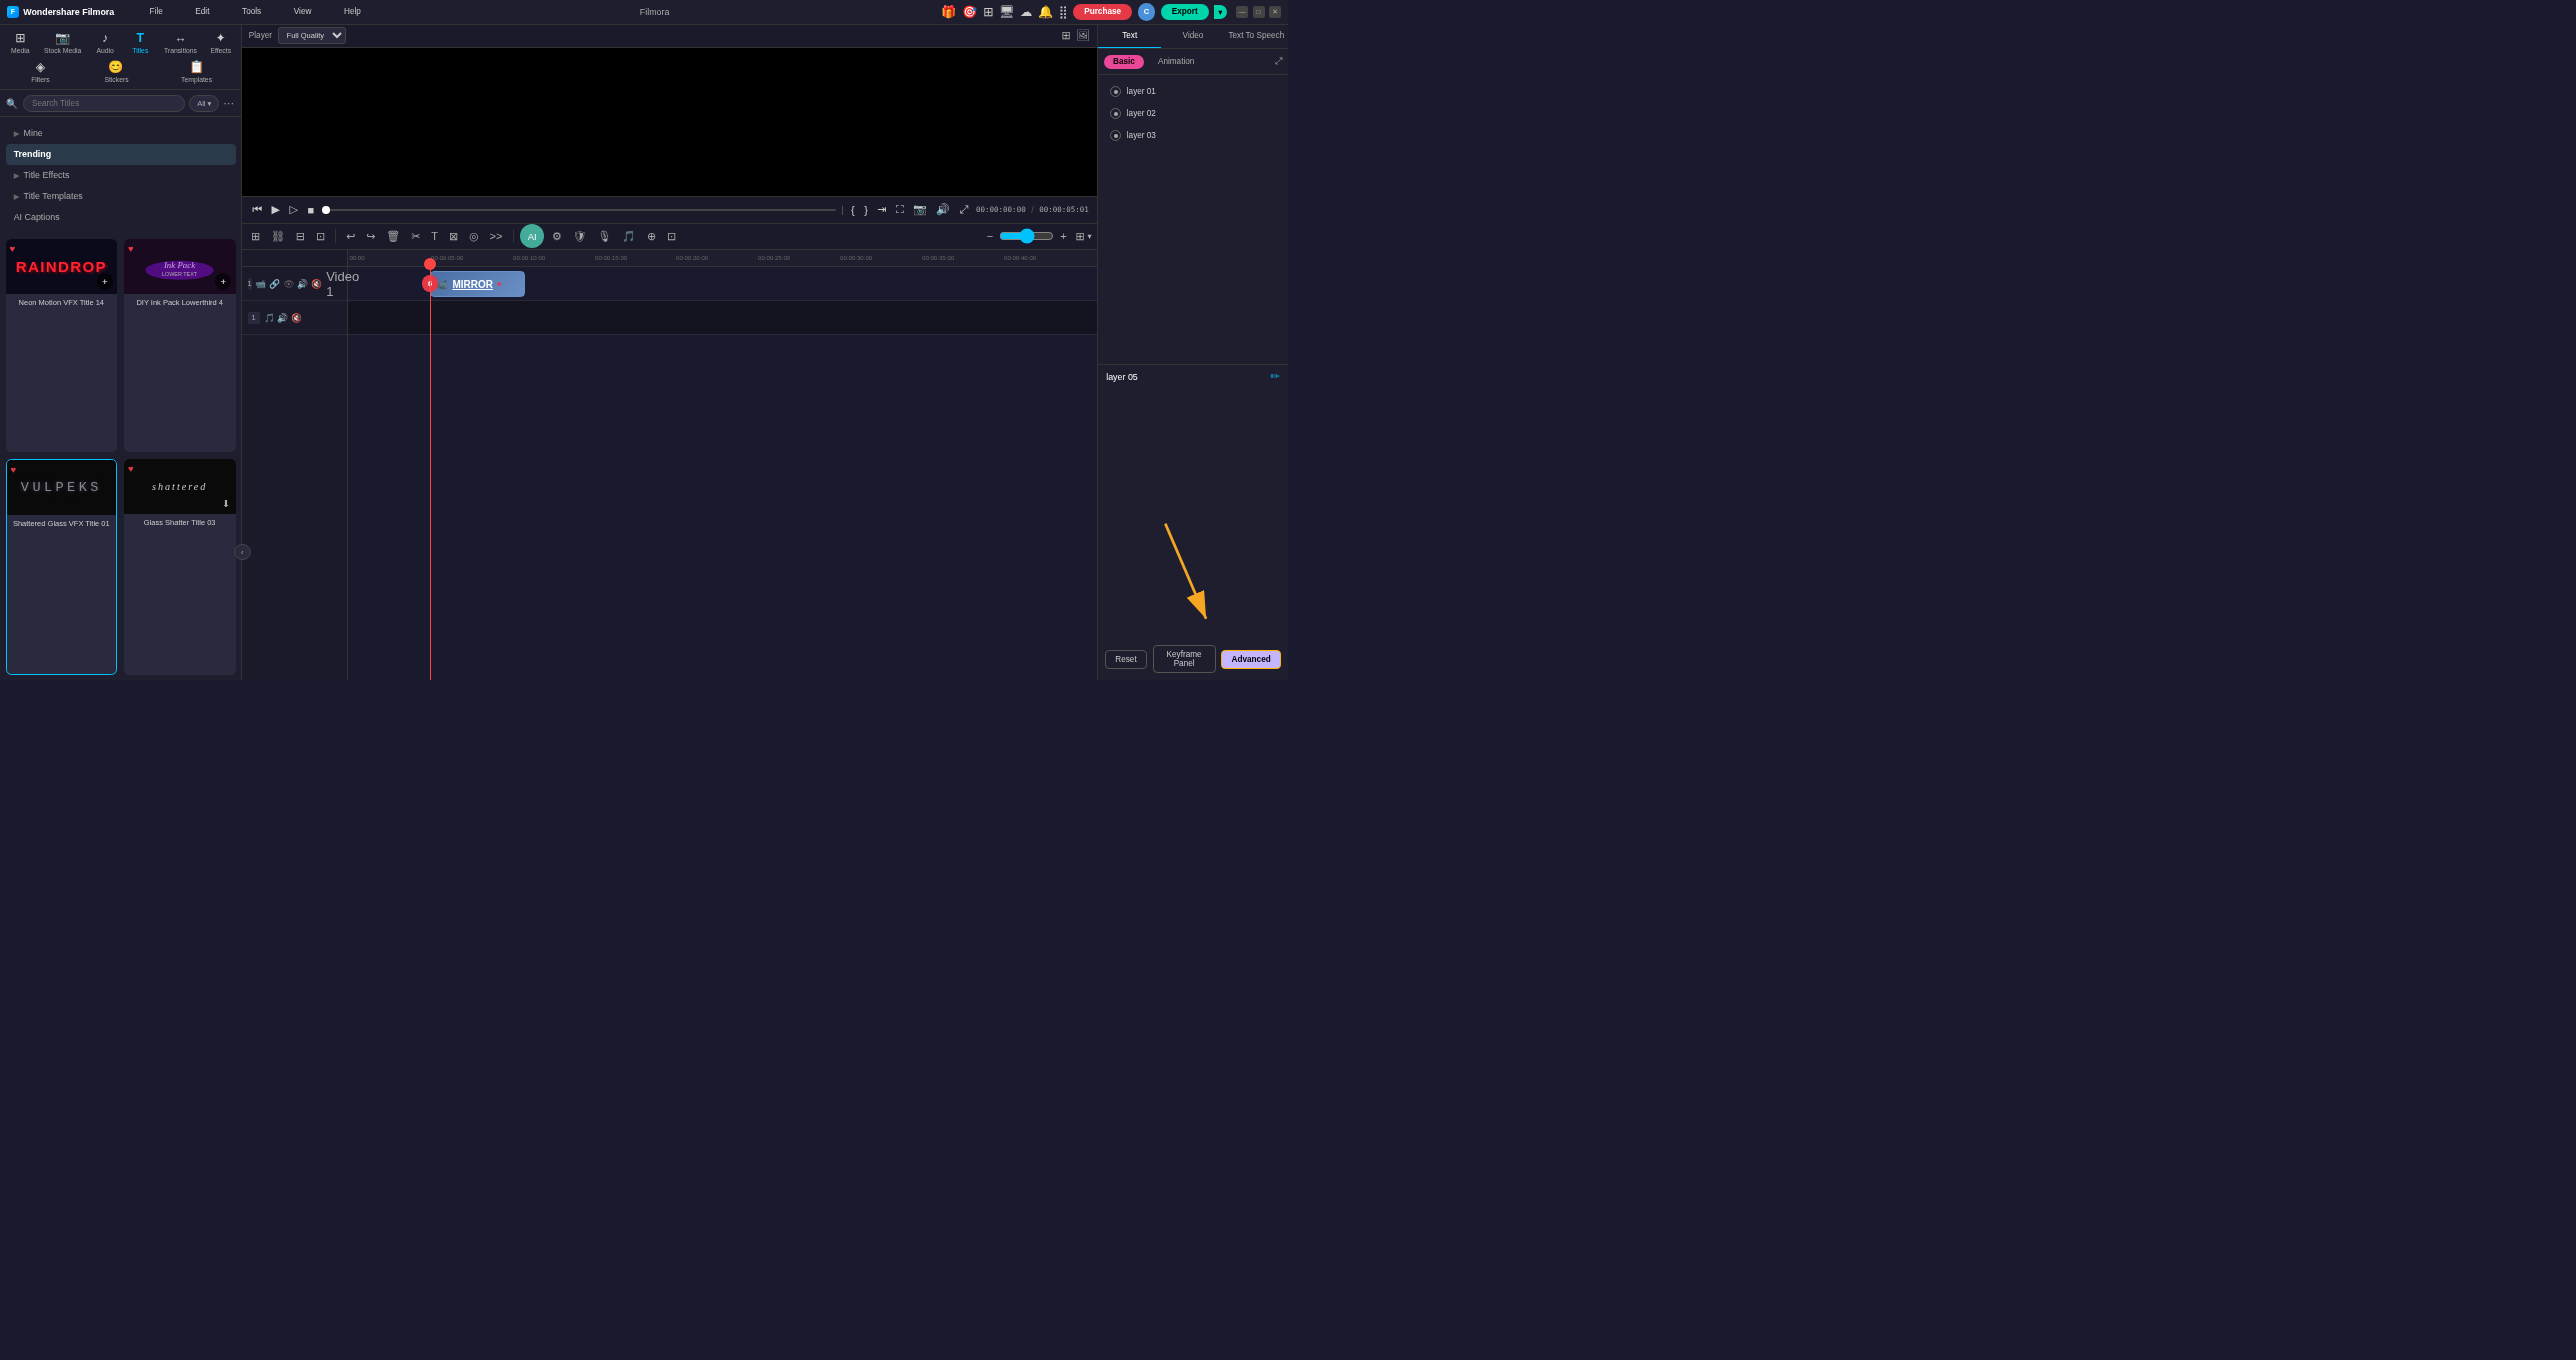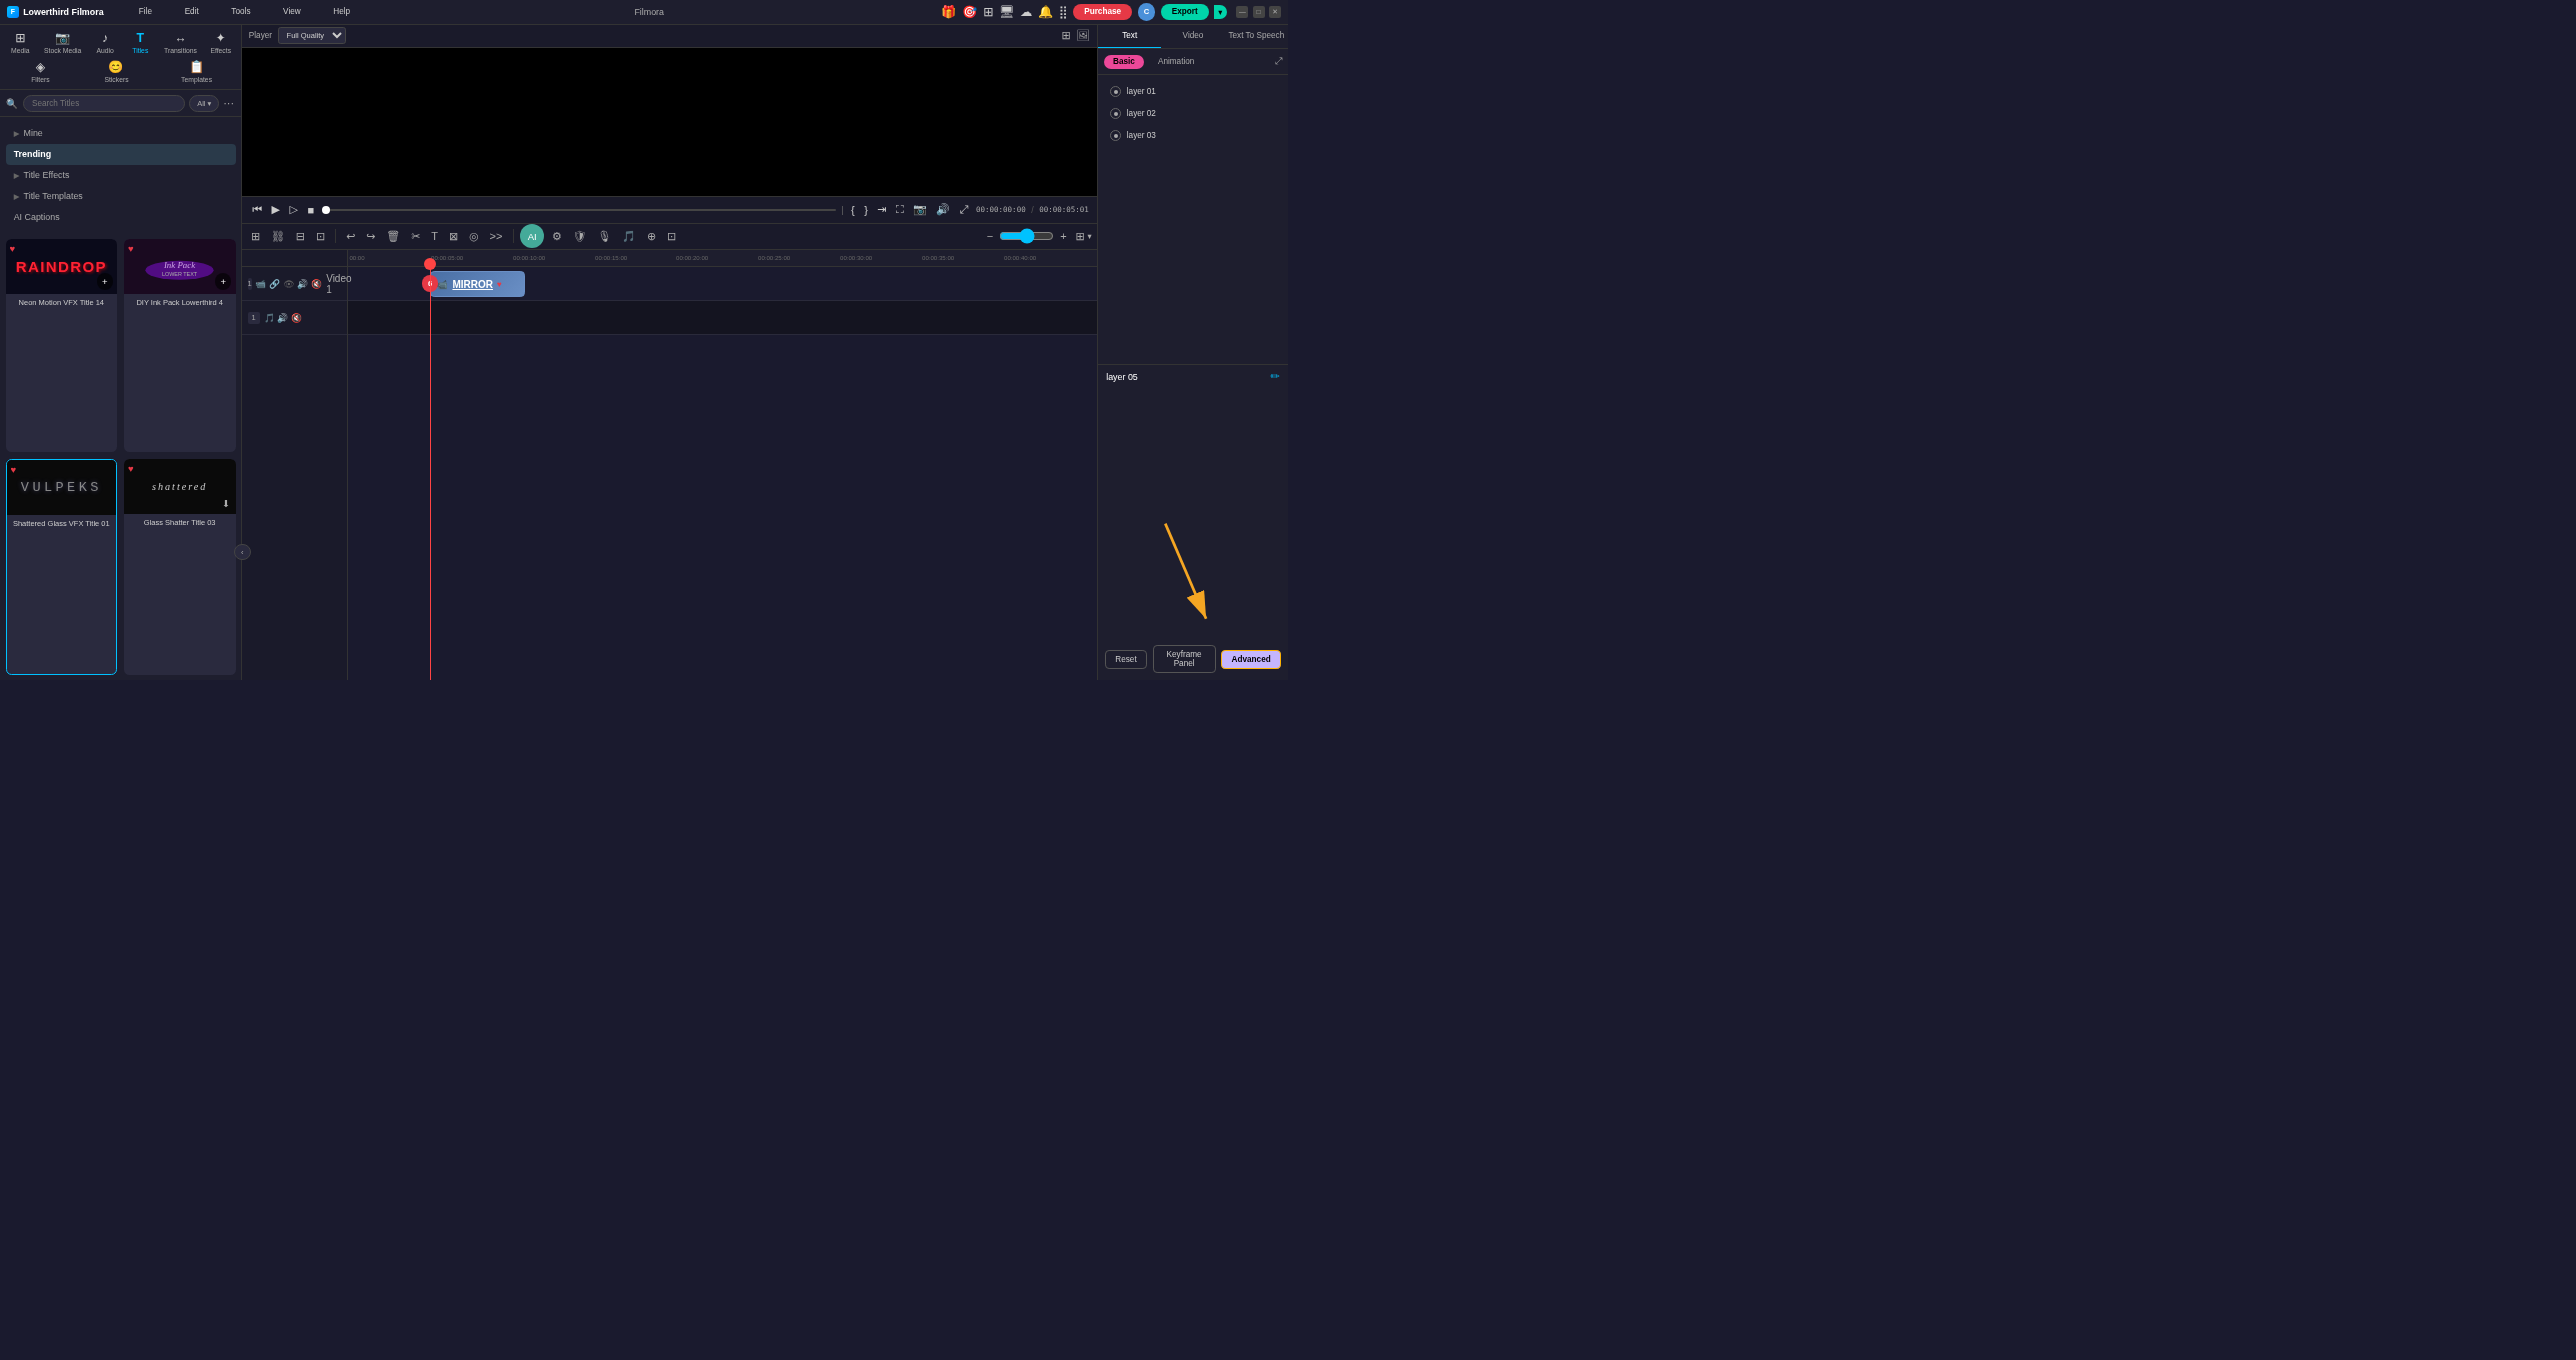--- a/index.html
+++ b/index.html
@@ -85,21 +85,21 @@
     
     
     .timeline-toolbar { display: flex; align-items: center; padding: 2.7px 5.5px; background: #1a1a2a; border-top: 0.7px solid #333; border-bottom: 0.7px solid #333; gap: 4.1px; height: 27px; }
     .tl-btn { background: transparent; border: none; color: #aaa; cursor: pointer; font-size: 11px; padding: 2px 3.4px; border-radius: 2.7px; }
     .tl-zoom { display: flex; align-items: center; gap: 2.7px; margin-left: auto; }
     .tl-zoom input[type=range] { width: 55px; accent-color: #00c2ff; }
     .track-header { height: 34px; display: flex; align-items: center; padding: 0 5.5px; border-bottom: 0.7px solid #2a2a3a; gap: 4.1px; }
     .track-header .track-icons { display: flex; gap: 2.7px; align-items: center; }
     .track-icon { color: #666; font-size: 8.9px; cursor: pointer; }
     .track-icon.active { color: #ccc; }
-    .track-label { color: #aaa; font-size: 10px; flex: 1; }
+    .track-label { color: #aaa; font-size: 13px; flex: 1; }
     
     
     .clip { position: absolute; top: 4.1px; height: 26px; background: linear-gradient(135deg, #4a6fa5, #6a8fc5); border-radius: 4.1px; display: flex; align-items: center; padding: 0 5.5px; gap: 4.1px; overflow: hidden; cursor: pointer; border: 0.7px solid #6a8fc5; }
     .clip-icon { font-size: 9.5px; color: #fff; }
     .clip-label { font-size: 10px; color: #fff; font-weight: 600; white-space: nowrap; text-decoration: underline; }
     .clip-heart { font-size: 8.2px; color: #e63946; }
     
     
     .right-panel { width: 191px; background: #1e1e2e; border-left: 0.7px solid #333; display: flex; flex-direction: column; }
     .right-panel-tabs { display: flex; border-bottom: 0.7px solid #333; }
@@ -129,21 +129,21 @@
     
     
     .divider { width: 0.7px; height: 13.6px; background: #333; margin: 0 2.7px; }
   </style>
 </head>
 <body>
 
 <div class="title-bar">
   <div class="app-logo">
     <div class="logo-icon">F</div>
-    <span>Lowerthird Filmora</span>
+    <span>Wondershare Filmora</span>
   </div>
   <nav>
     <span>File</span>
     <span>Edit</span>
     <span>Tools</span>
     <span>View</span>
     <span>Help</span>
   </nav>
   <div class="project-name">Filmora</div>
   <div class="right-controls">

